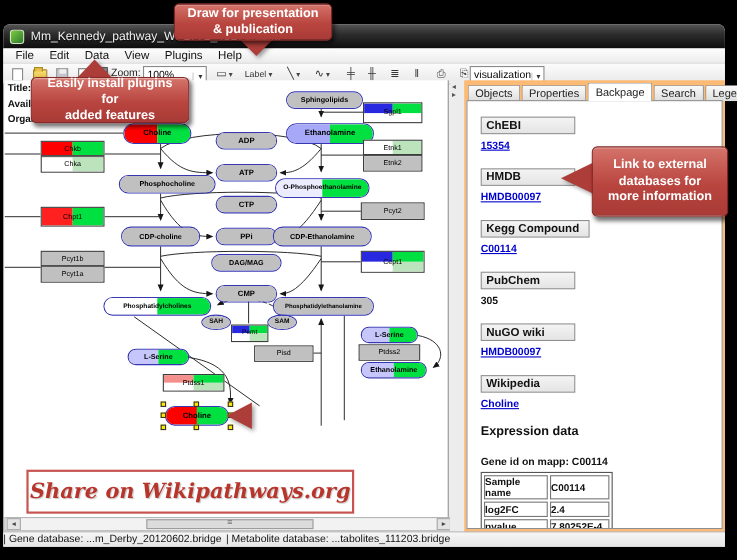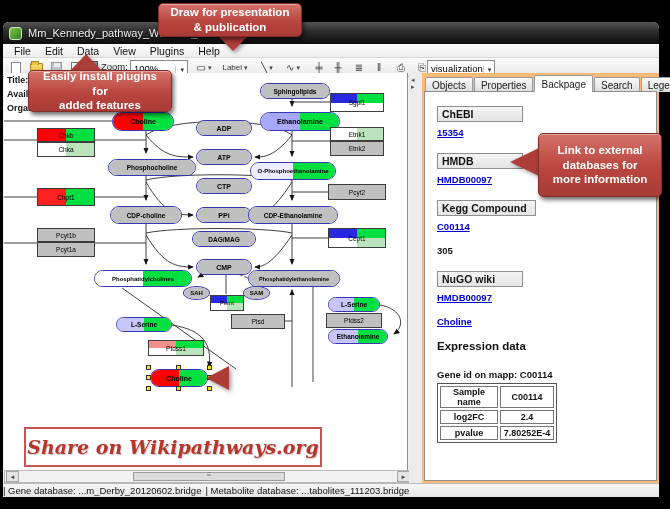--- a/index.html
+++ b/index.html
@@ -104,21 +104,21 @@
                background:linear-gradient(#f4f4f4,#e4e4e4); border:1px solid #8f8f8f;
                font-size:10.5px; font-weight:bold; color:#111; padding:0 8px 0 4px; }
   .bp-value { display:block; font-size:9.5px; font-weight:bold; margin:5px 0 13px 0; }
   .bp-link { color:#0000cc; text-decoration:underline; }
   .bp-plain { color:#111; }
   #expression-title { font-size:11.5px; font-weight:bold; color:#111; margin-top:2px; }
   #mapp-label { font-size:9.5px; font-weight:bold; color:#111; margin-top:17px; }
   #expr-table { margin-top:3px; border:1px solid #555; border-collapse:separate; border-spacing:2px;
                 background:#fff; }
   #expr-table td { border:1px solid #777; font-size:9px; font-weight:bold; color:#111;
-                   text-align:center; height:14px; }
+                   height:14px; }
   #expr-table td:first-child { width:58px; }
   #expr-table td:last-child { width:54px; }
 
   
   #statusbar { position:absolute; left:0; top:461px; width:656px; height:14px;
                background:linear-gradient(#f6f6f6,#e6e6e6); border-top:1px solid #bbb;
                display:flex; align-items:center; }
   #statusbar span { font-size:9.5px; color:#111; white-space:nowrap; padding-right:4px; }
 
   
@@ -629,23 +629,25 @@
         <div class="tab">Search</div>
         <div class="tab">Legend</div>
       </div>
       <div id="panel-content">
         <div class="bp-header">ChEBI</div>
         <span class="bp-value bp-link">15354</span>
         <div class="bp-header">HMDB</div>
         <span class="bp-value bp-link">HMDB00097</span>
         <div class="bp-header">Kegg Compound</div>
         <span class="bp-value bp-link">C00114</span>
+        <div class="bp-header">PubChem</div>
         <span class="bp-value bp-plain">305</span>
         <div class="bp-header">NuGO wiki</div>
         <span class="bp-value bp-link">HMDB00097</span>
+        <div class="bp-header">Wikipedia</div>
         <span class="bp-value bp-link">Choline</span>
 
         <div id="expression-title">Expression data</div>
         <div id="mapp-label">Gene id on mapp: C00114</div>
         <table id="expr-table">
           <tbody>
               <tr>
                 <td>Sample name</td>
                 <td>C00114</td>
               </tr>

